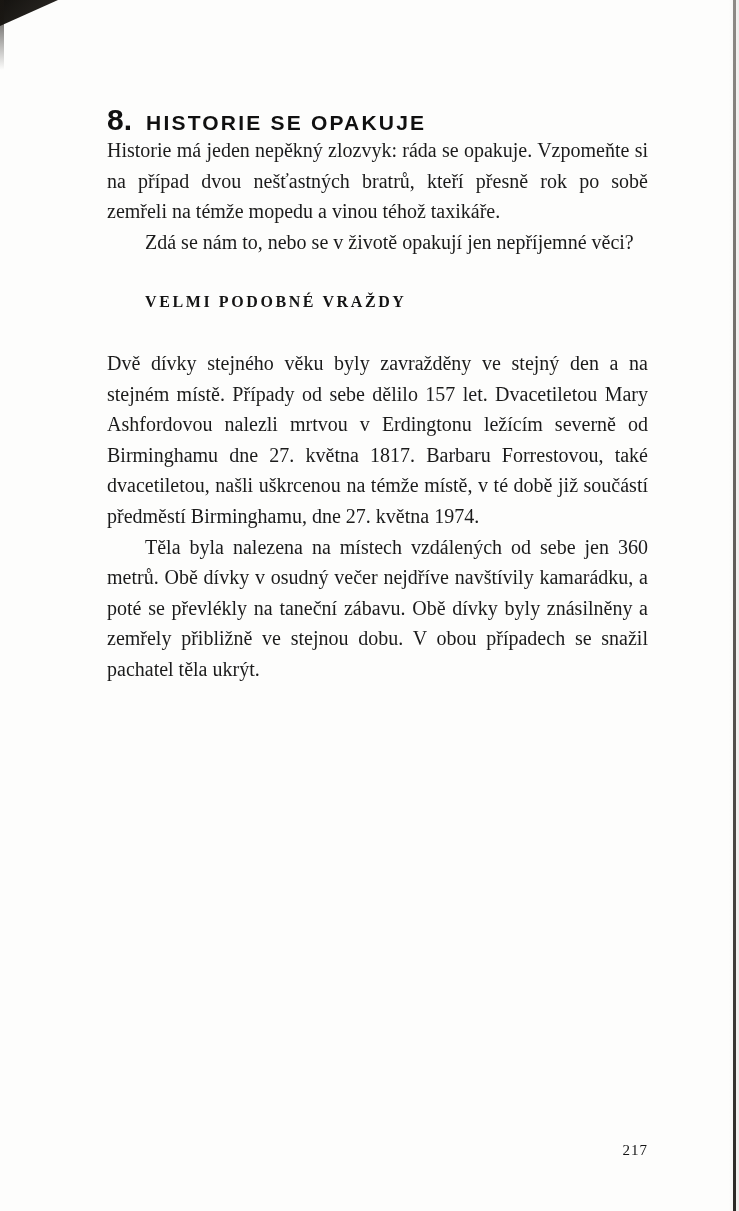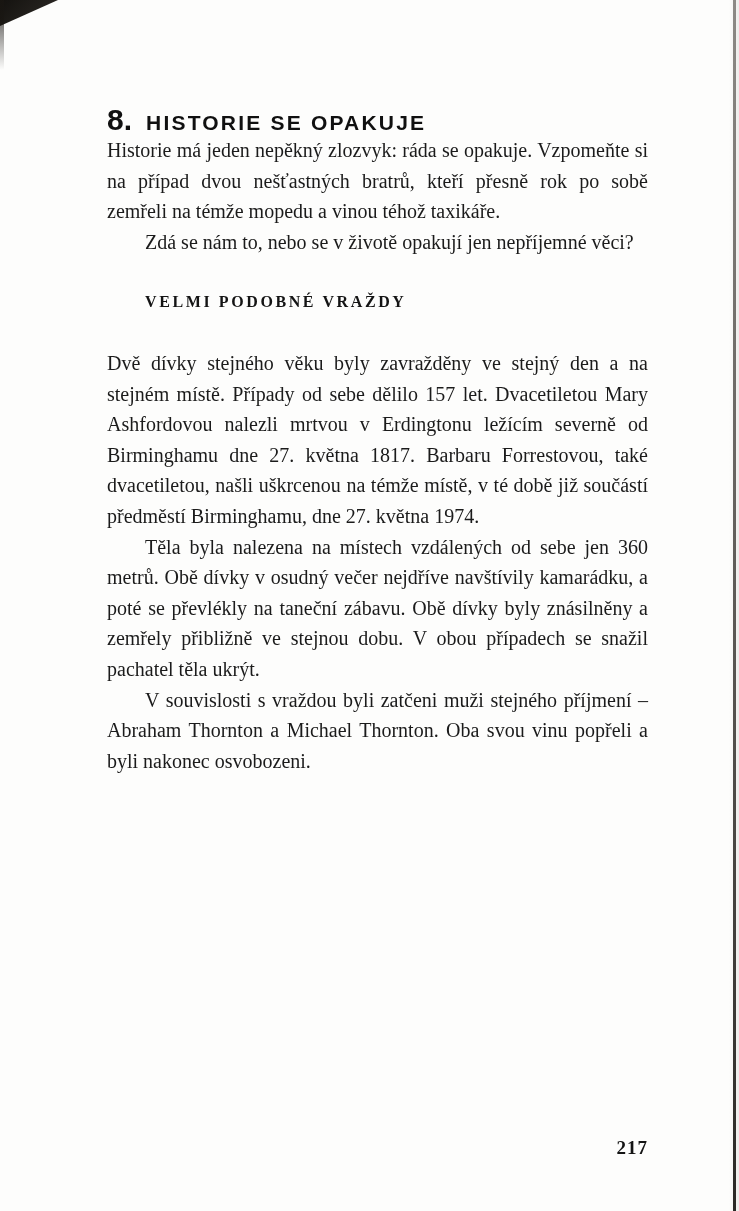--- a/index.html
+++ b/index.html
@@ -91,22 +91,22 @@
       letter-spacing: 2.6px;
       color: #141414;
       margin: 30px 0 30px 38px;
       text-align: left;
     }
     .page-number {
       position: absolute;
       right: 91px;
       bottom: 52px;
       font-family: "Liberation Serif", serif;
-      font-weight: bold;
-      font-size: 19px;
+      font-weight: normal;
+      font-size: 15px;
       letter-spacing: 1px;
       color: #141414;
     }
   </style>
 </head>
 <body>
 
 <div class="page">
 
   <div class="artifact-topleft"></div>
@@ -122,20 +122,19 @@
     </h1>
 
     <div class="body-text">
       <p class="para">Historie má jeden nepěkný zlozvyk: ráda se opakuje. Vzpomeňte si na případ dvou nešťastných bratrů, kteří přesně rok po sobě zemřeli na témže mopedu a vinou téhož taxikáře.</p>
       <p class="para indent">Zdá se nám to, nebo se v životě opakují jen nepříjemné věci?</p>
 
       <h2 class="section-heading">VELMI PODOBNÉ VRAŽDY</h2>
 
       <p class="para">Dvě dívky stejného věku byly zavražděny ve stejný den a na stejném místě. Případy od sebe dělilo 157 let. Dvacetiletou Mary Ashfordovou nalezli mrtvou v Erdingtonu ležícím severně od Birminghamu dne 27. května 1817. Barbaru Forrestovou, také dvacetiletou, našli uškrcenou na témže místě, v té době již součástí předměstí Birminghamu, dne 27. května 1974.</p>
       <p class="para indent">Těla byla nalezena na místech vzdálených od sebe jen 360 metrů. Obě dívky v osudný večer nejdříve navštívily kamarádku, a poté se převlékly na taneční zábavu. Obě dívky byly znásilněny a zemřely přibližně ve stejnou dobu. V obou případech se snažil pachatel těla ukrýt.</p>
-      <p class="para indent">V souvislosti s vraždou byli zatčeni muži stejného příjmení – Abraham Thornton a Michael Thornton. Oba svou vinu popřeli a byli nakonec osvobozeni.</p>
     </div>
 
   </main>
 
   <div class="page-number">217</div>
 
 </div>
 
 </body></html>

